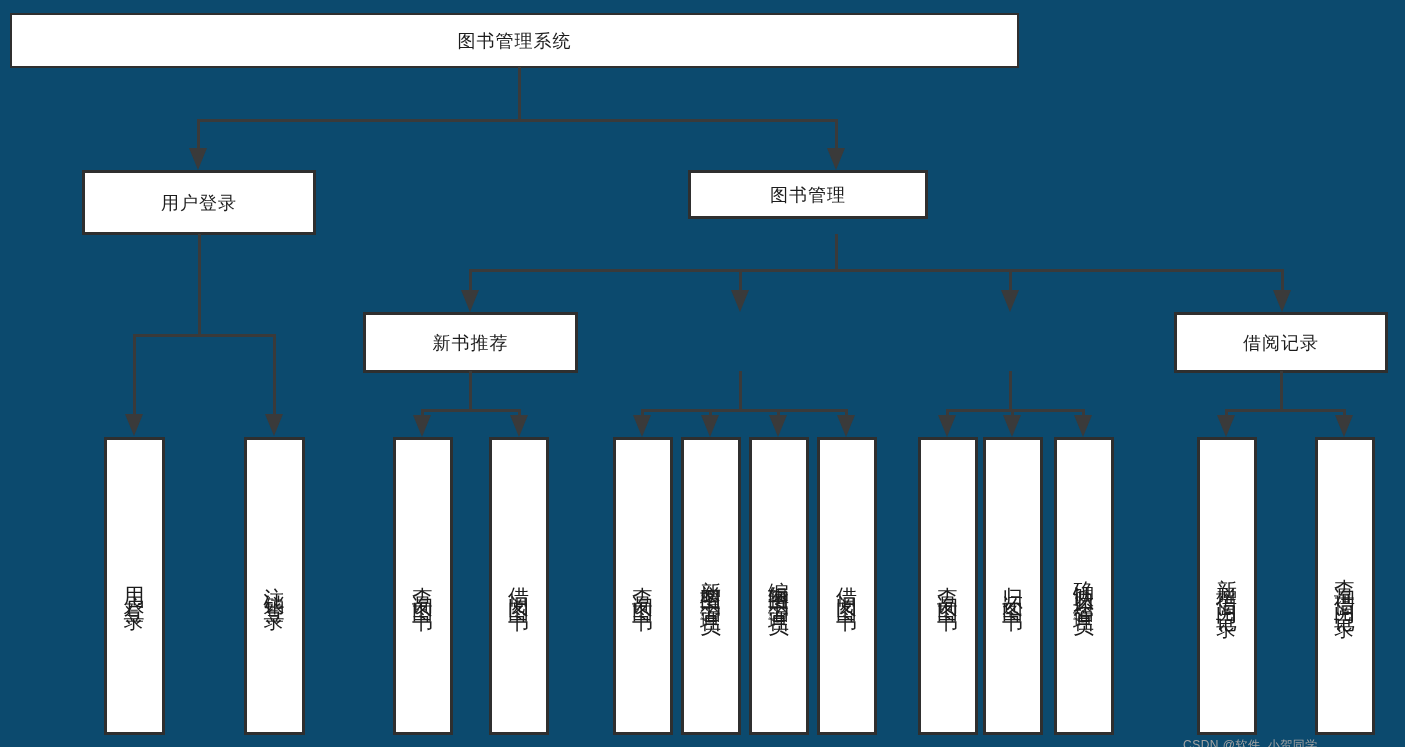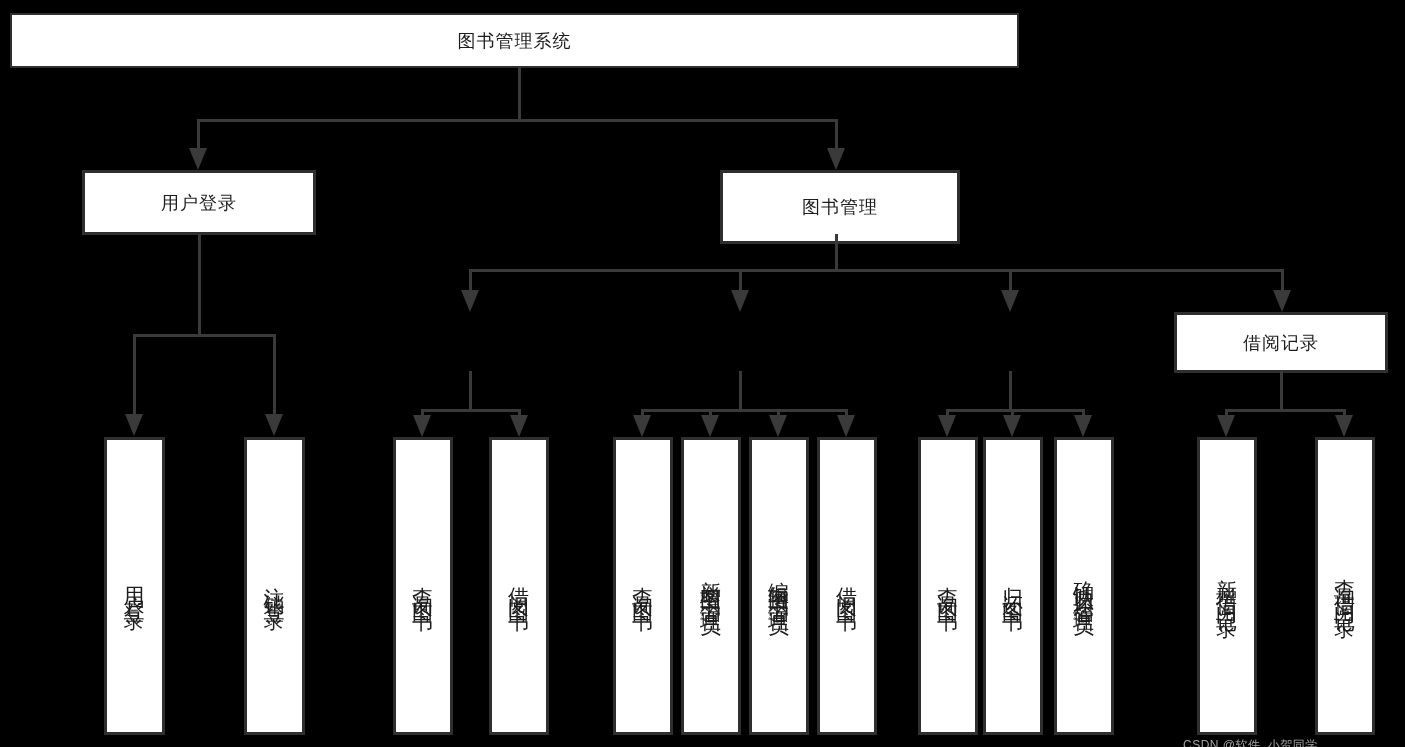--- a/index.html
+++ b/index.html
@@ -4,21 +4,21 @@
 <style>
   :root{
     --line:#3a3a3a;
     --border:#2f2f2f;
     --text:#1c1c1c;
   }
   html,body{margin:0;padding:0;background:#ffffff;}
   #canvas{
     position:relative;
     width:1405px;height:747px;
-    background:#000000;
+    background:#0c4a6e;
     font-family:"Liberation Sans", sans-serif;
     color:var(--text);
     overflow:hidden;
   }
   .box{
     position:absolute;
     background:#ffffff;
     border:3px solid var(--border);
     box-sizing:border-box;
     display:flex;
@@ -76,21 +76,21 @@
     <div class="h" style="left:197px;top:119px;width:641px;"></div>
     <div class="v" style="left:197px;top:119px;height:31px;"></div>
     <div class="tri" style="left:189px;top:148px;"></div>
     <div class="v" style="left:835px;top:119px;height:31px;"></div>
     <div class="tri" style="left:827px;top:148px;"></div>
   </div>
 
   <div class="box" style="left:82px;top:170px;width:234px;height:65px;">
     <span>用户登录</span>
   </div>
-  <div class="box" style="left:720px;top:170px;width:240px;height:74px;">
+  <div class="box" style="left:688px;top:170px;width:240px;height:49px;">
     <span>图书管理</span>
   </div>
 
   <div>
     <div class="v" style="left:198px;top:234px;height:102px;"></div>
     <div class="h" style="left:133px;top:334px;width:143px;"></div>
     <div class="v" style="left:133px;top:334px;height:81px;"></div>
     <div class="tri" style="left:125px;top:414px;"></div>
     <div class="v" style="left:273px;top:334px;height:81px;"></div>
     <div class="tri" style="left:265px;top:414px;"></div>
@@ -102,20 +102,23 @@
     <div class="v" style="left:469px;top:269px;height:23px;"></div>
     <div class="tri" style="left:461px;top:290px;"></div>
     <div class="v" style="left:739px;top:269px;height:23px;"></div>
     <div class="tri" style="left:731px;top:290px;"></div>
     <div class="v" style="left:1009px;top:269px;height:23px;"></div>
     <div class="tri" style="left:1001px;top:290px;"></div>
     <div class="v" style="left:1281px;top:269px;height:23px;"></div>
     <div class="tri" style="left:1273px;top:290px;"></div>
   </div>
 
+  <div class="box" style="left:363px;top:312px;width:215px;height:61px;">
+    <span>新书推荐</span>
+  </div>
   <div class="box" style="left:1174px;top:312px;width:214px;height:61px;">
     <span>借阅记录</span>
   </div>
 
   <div>
     <div class="v" style="left:469px;top:371px;height:41px;"></div>
     <div class="h" style="left:421px;top:409px;width:100px;"></div>
     <div class="v" style="left:421px;top:409px;height:9px;"></div>
     <div class="tri" style="left:413px;top:415px;"></div>
     <div class="v" style="left:518px;top:409px;height:9px;"></div>

